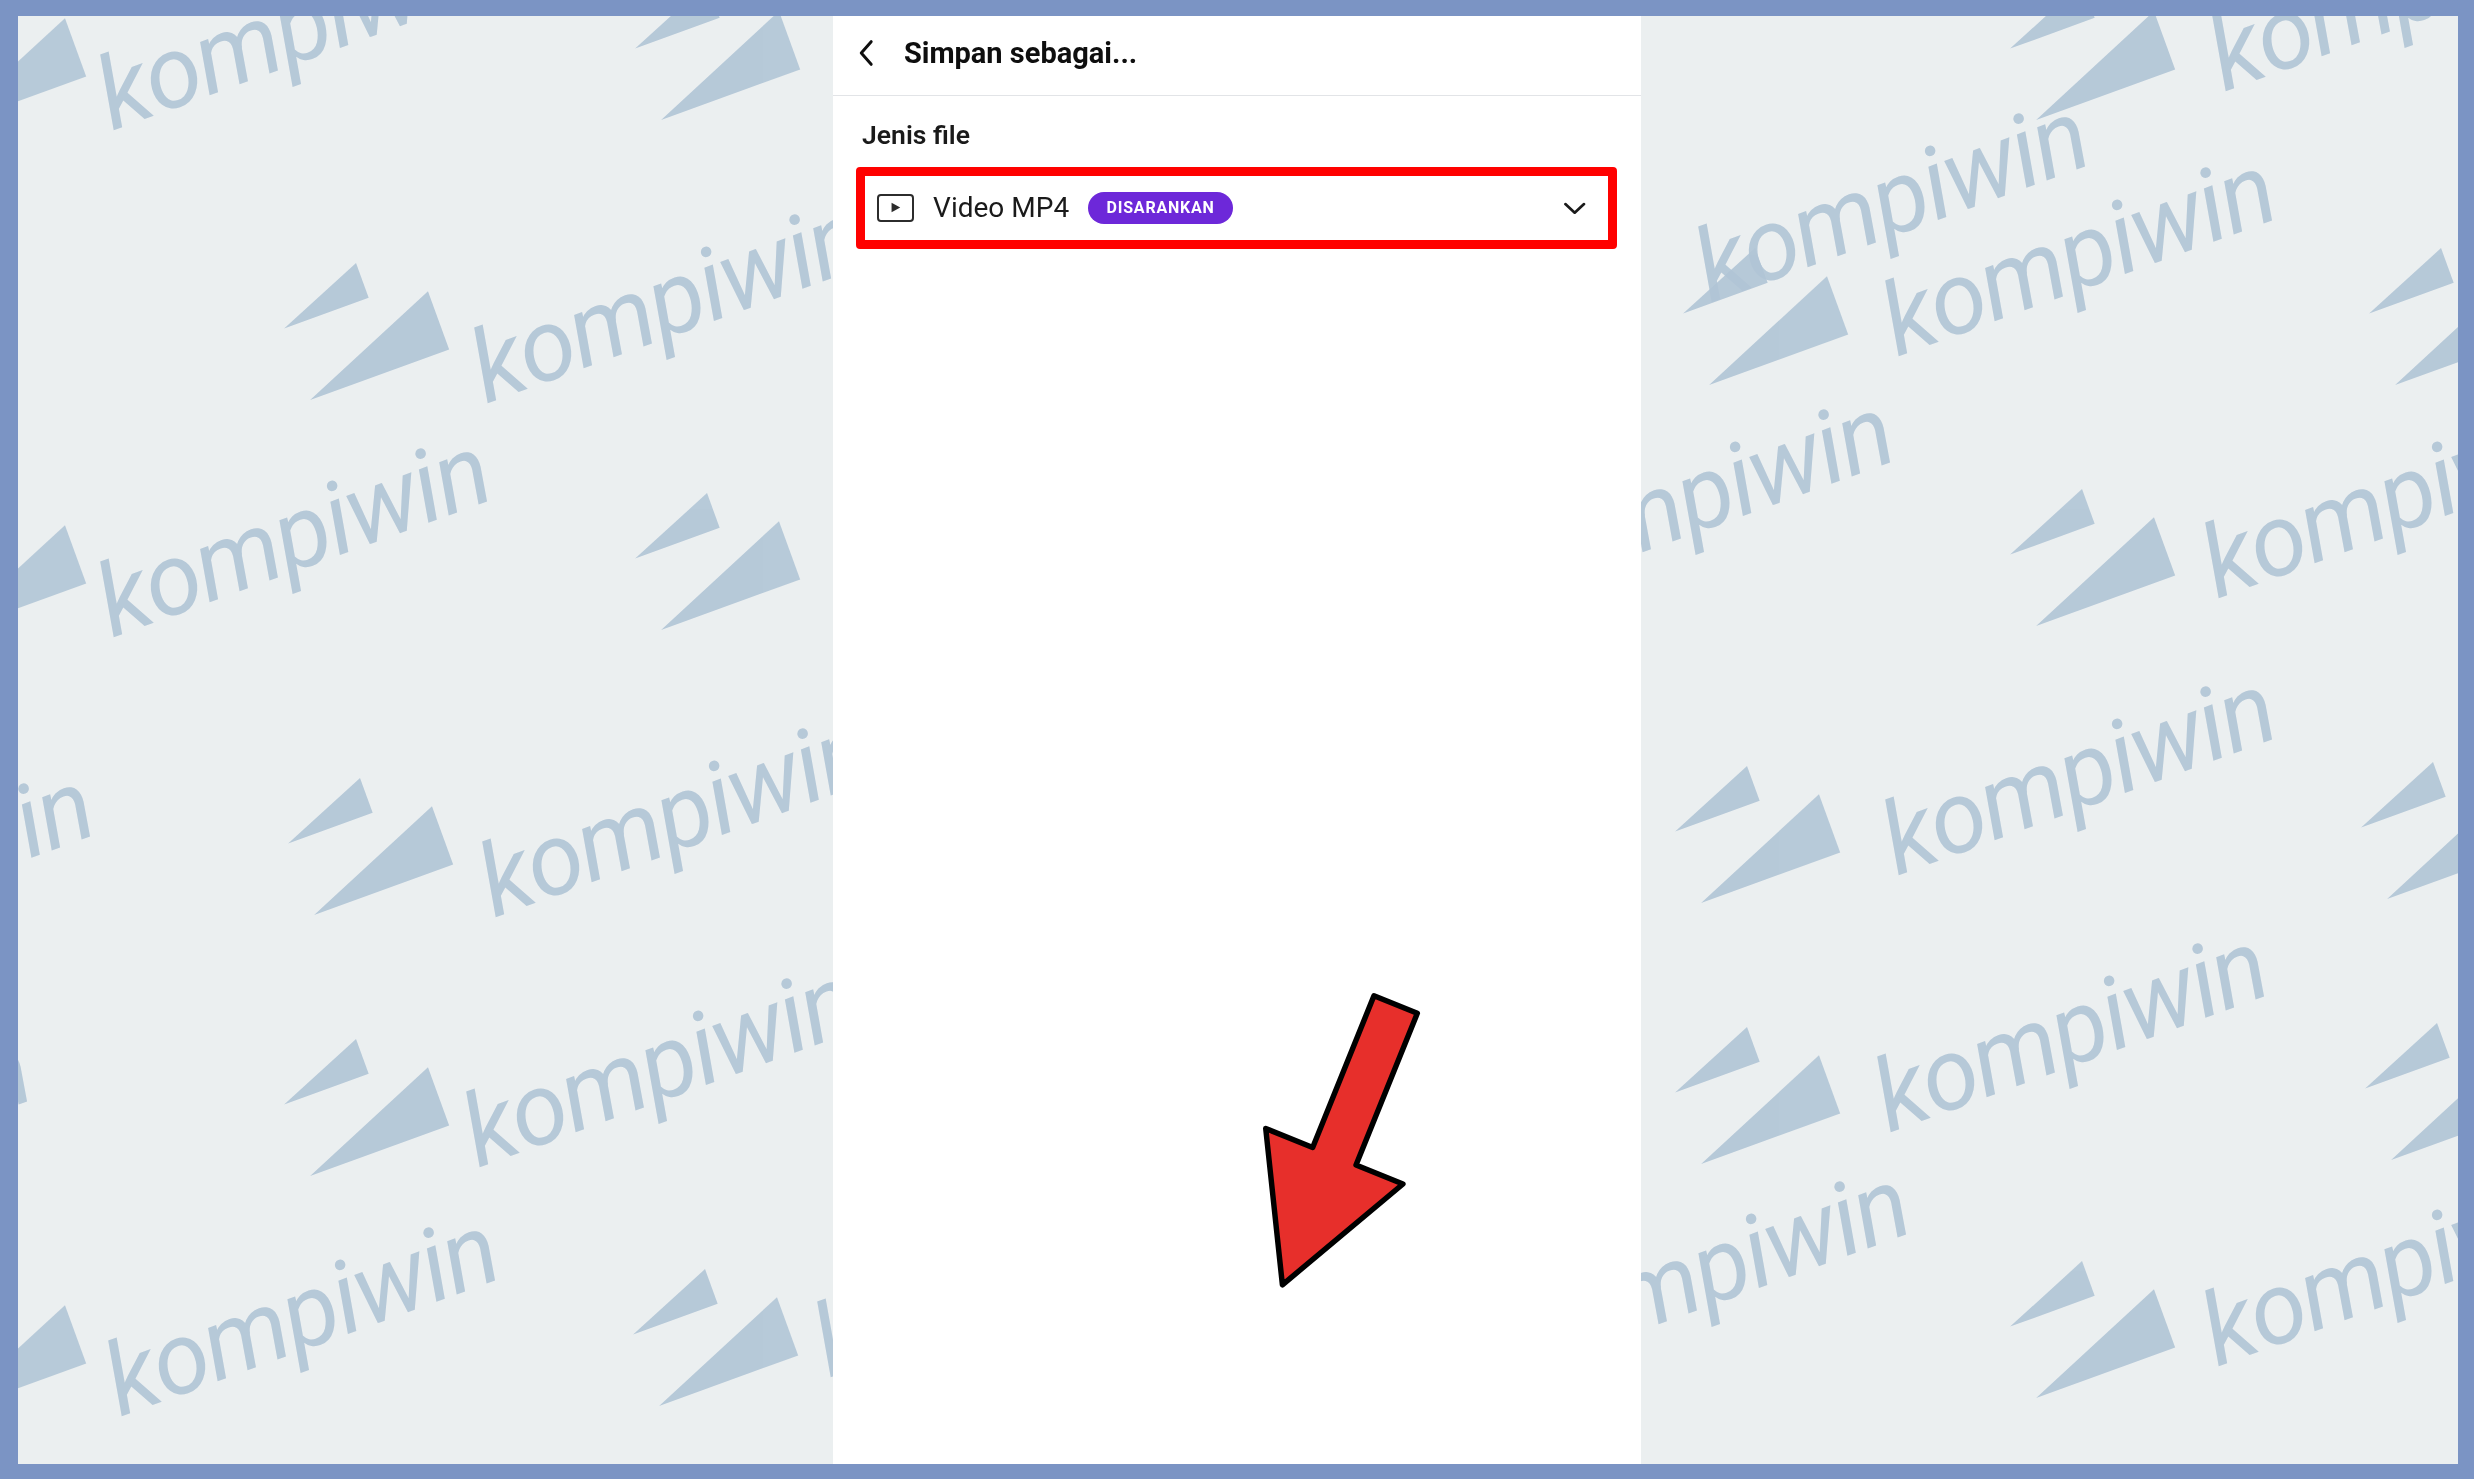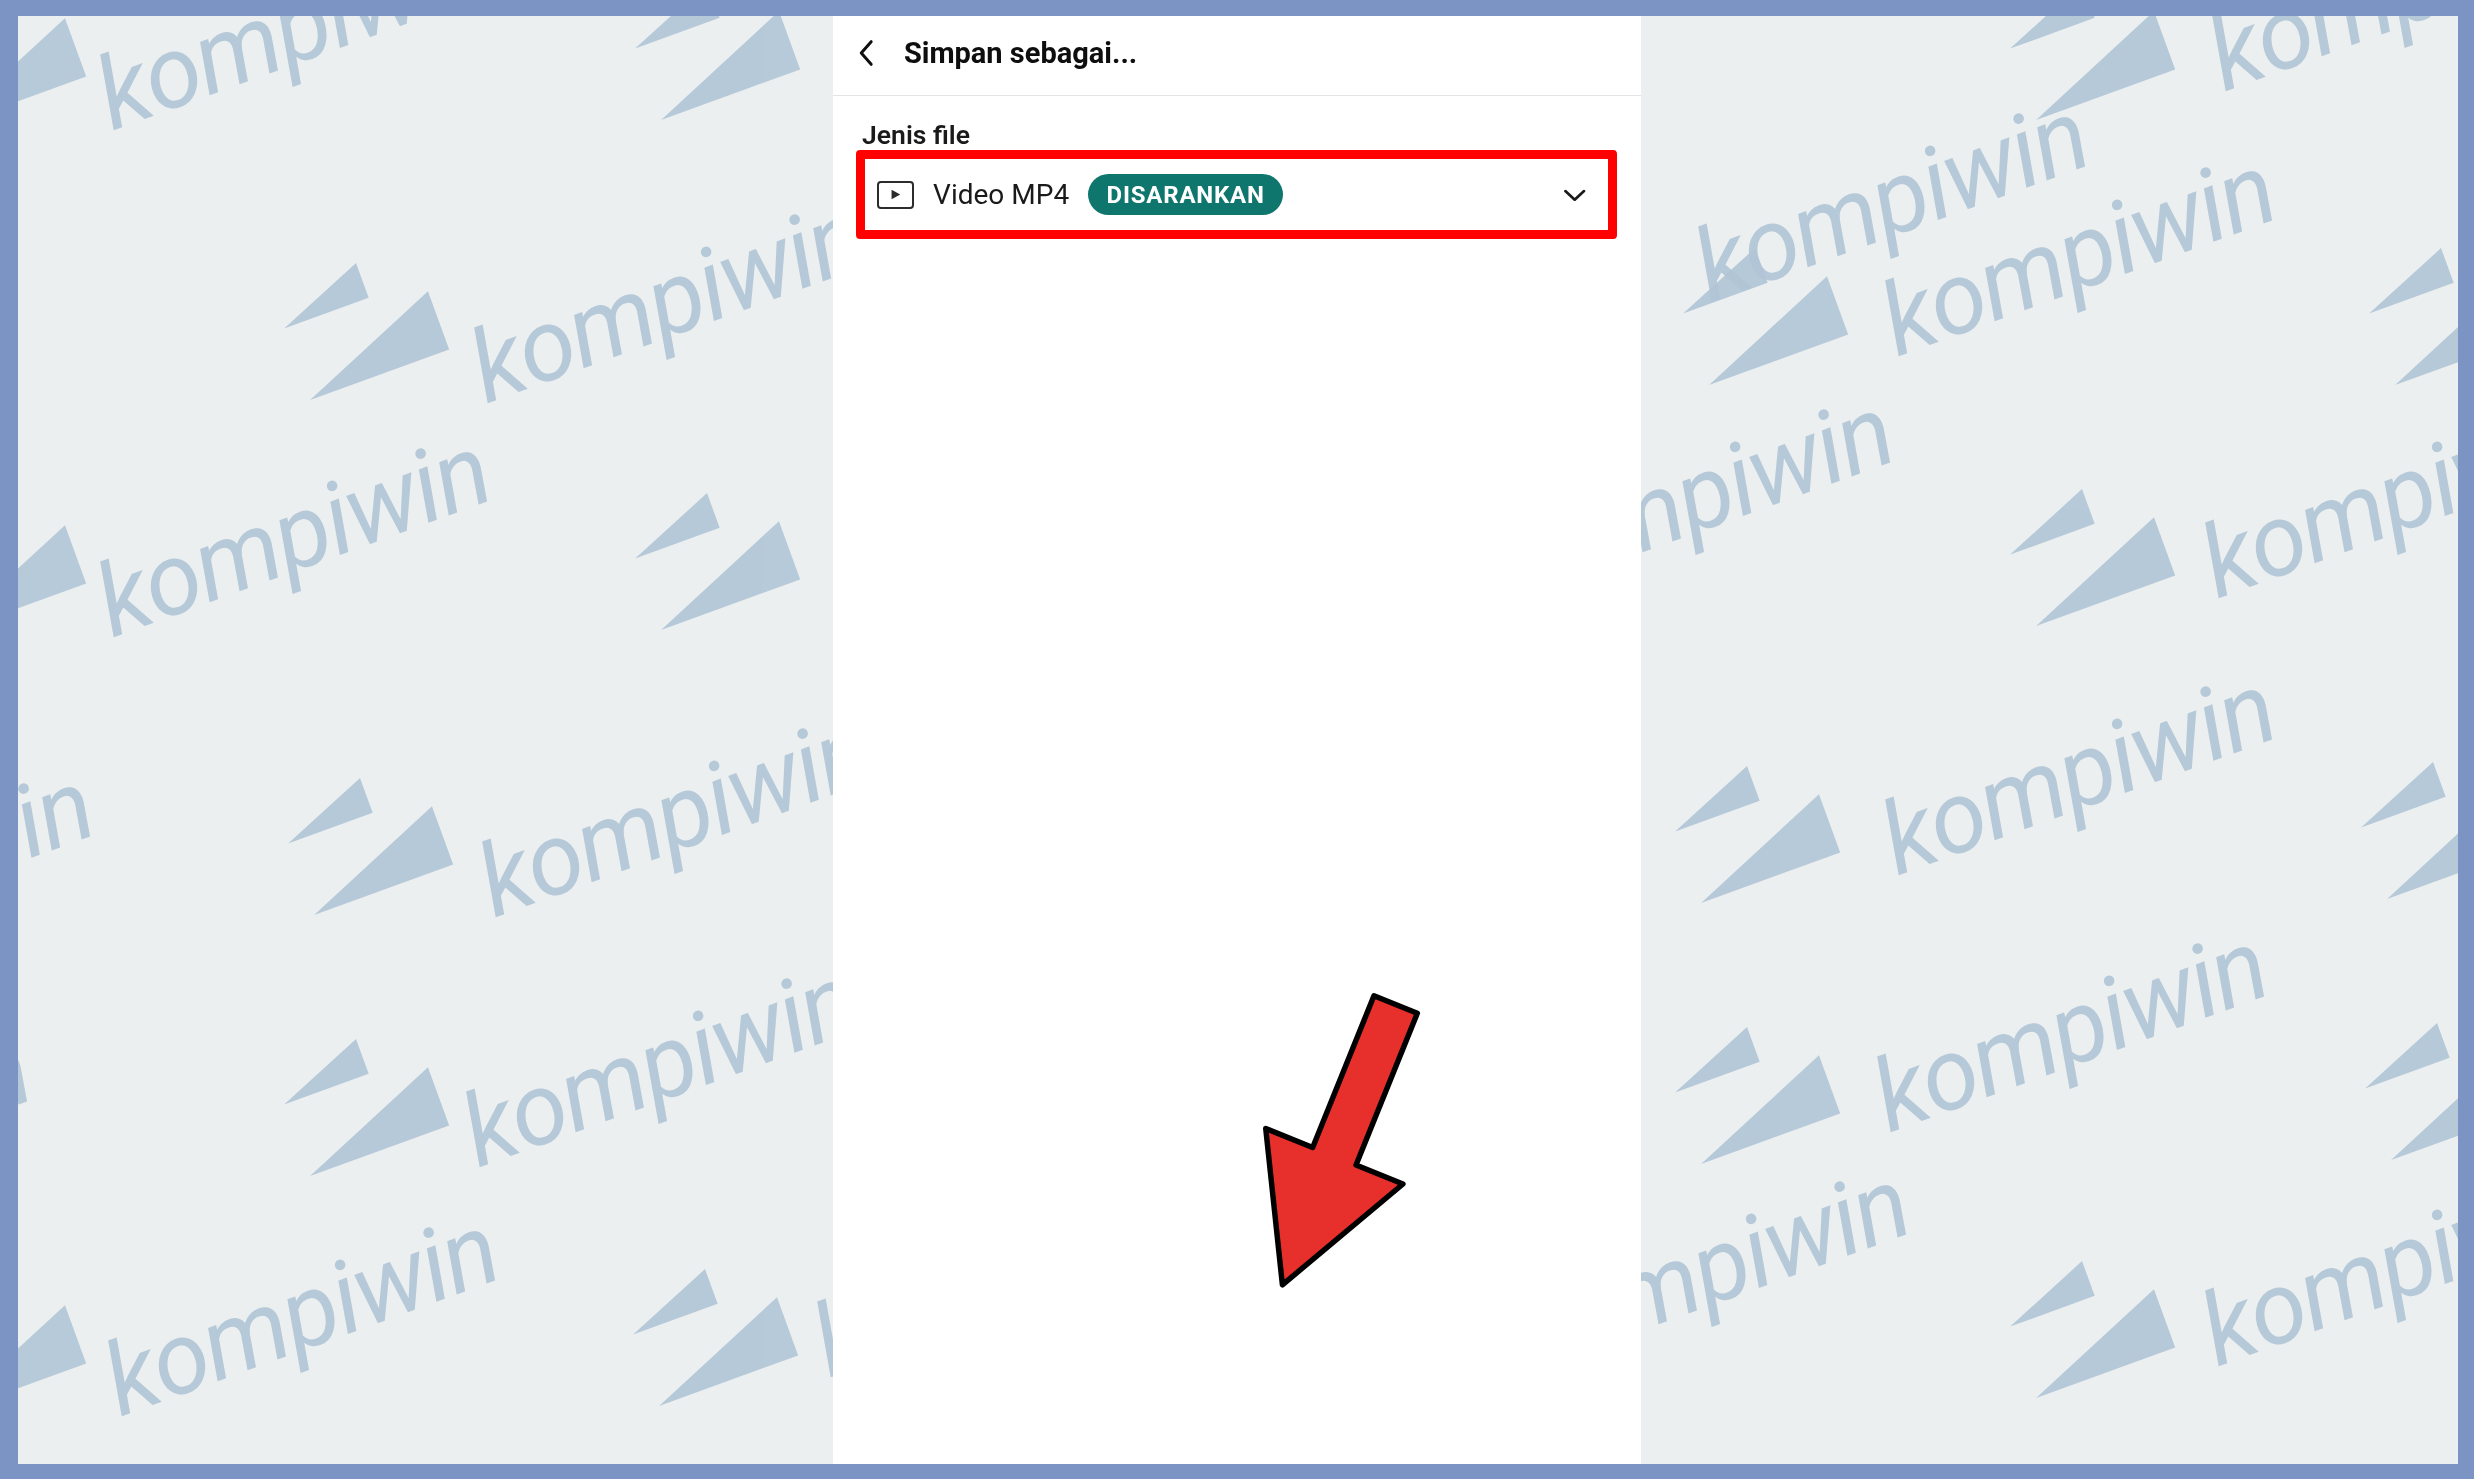--- a/index.html
+++ b/index.html
@@ -101,20 +101,21 @@
     }
     .content {
       flex: 1;
       padding: 23.4px 23.4px 0 23.4px;
       position: relative;
     }
     .section-label {
       font-size: 26.5px;
       font-weight: 600;
       color: #1a1a1a;
+      margin-bottom: 17px;
       margin-left: 6.2px;
     }
     .file-type-select {
       border: 9.4px solid #ff0100;
       border-radius: 4px;
       background: #ffffff;
       display: flex;
       align-items: center;
       padding: 15.6px 22px 15.6px 12.5px;
       cursor: pointer;
@@ -134,23 +135,23 @@
       display: flex;
       align-items: center;
       justify-content: center;
     }
     .play-box svg { width: 11px; height: 11px; }
     .file-type-label {
       font-size: 28px;
       color: #1a1a1a;
     }
     .badge {
-      background: #0f766e;
+      background: #6d28d9;
       color: #ffffff;
-      font-size: 24px;
+      font-size: 16px;
       font-weight: 700;
       letter-spacing: 0.8px;
       padding: 6.2px 18.7px;
       border-radius: 31px;
     }
     .chevron-down {
       width: 23.4px;
       height: 14px;
     }
     .checkbox-row {

